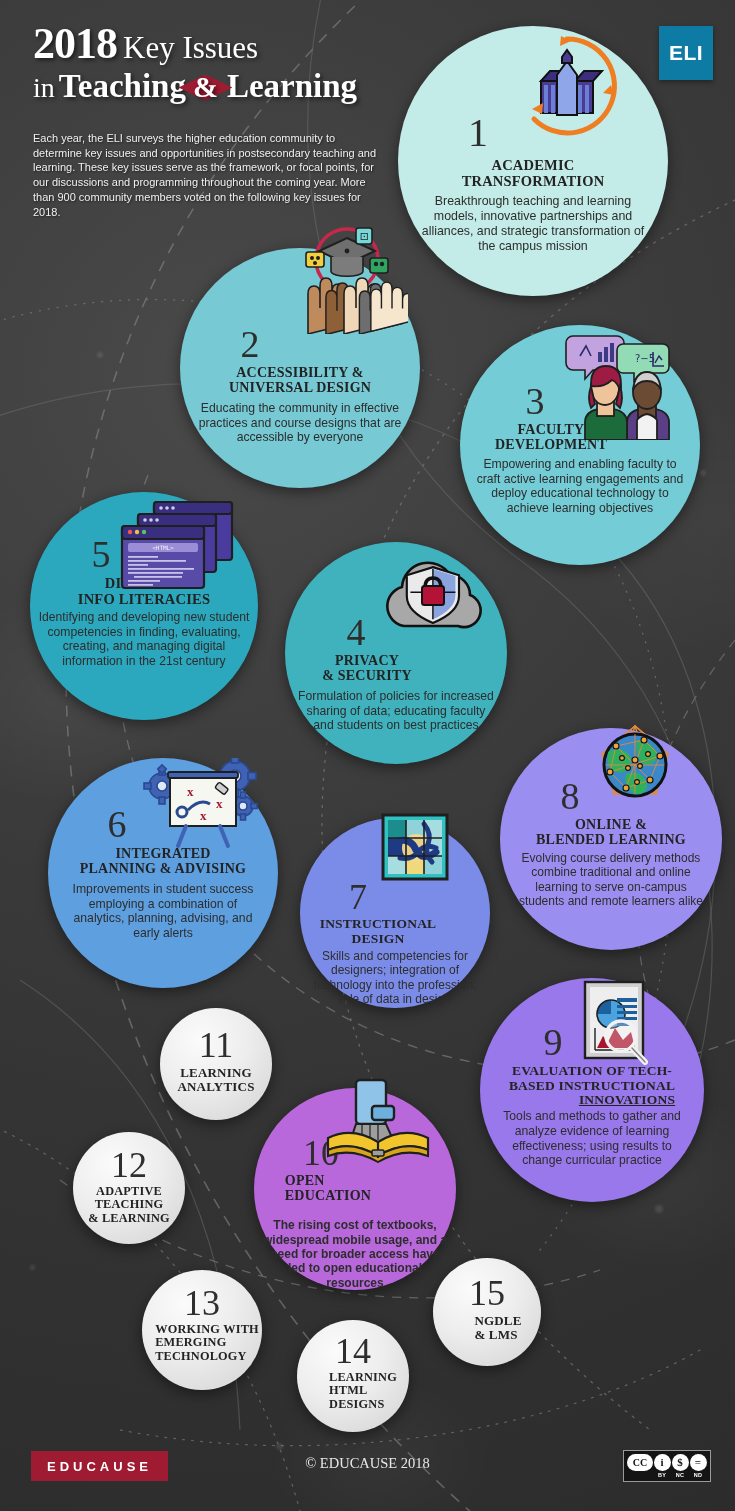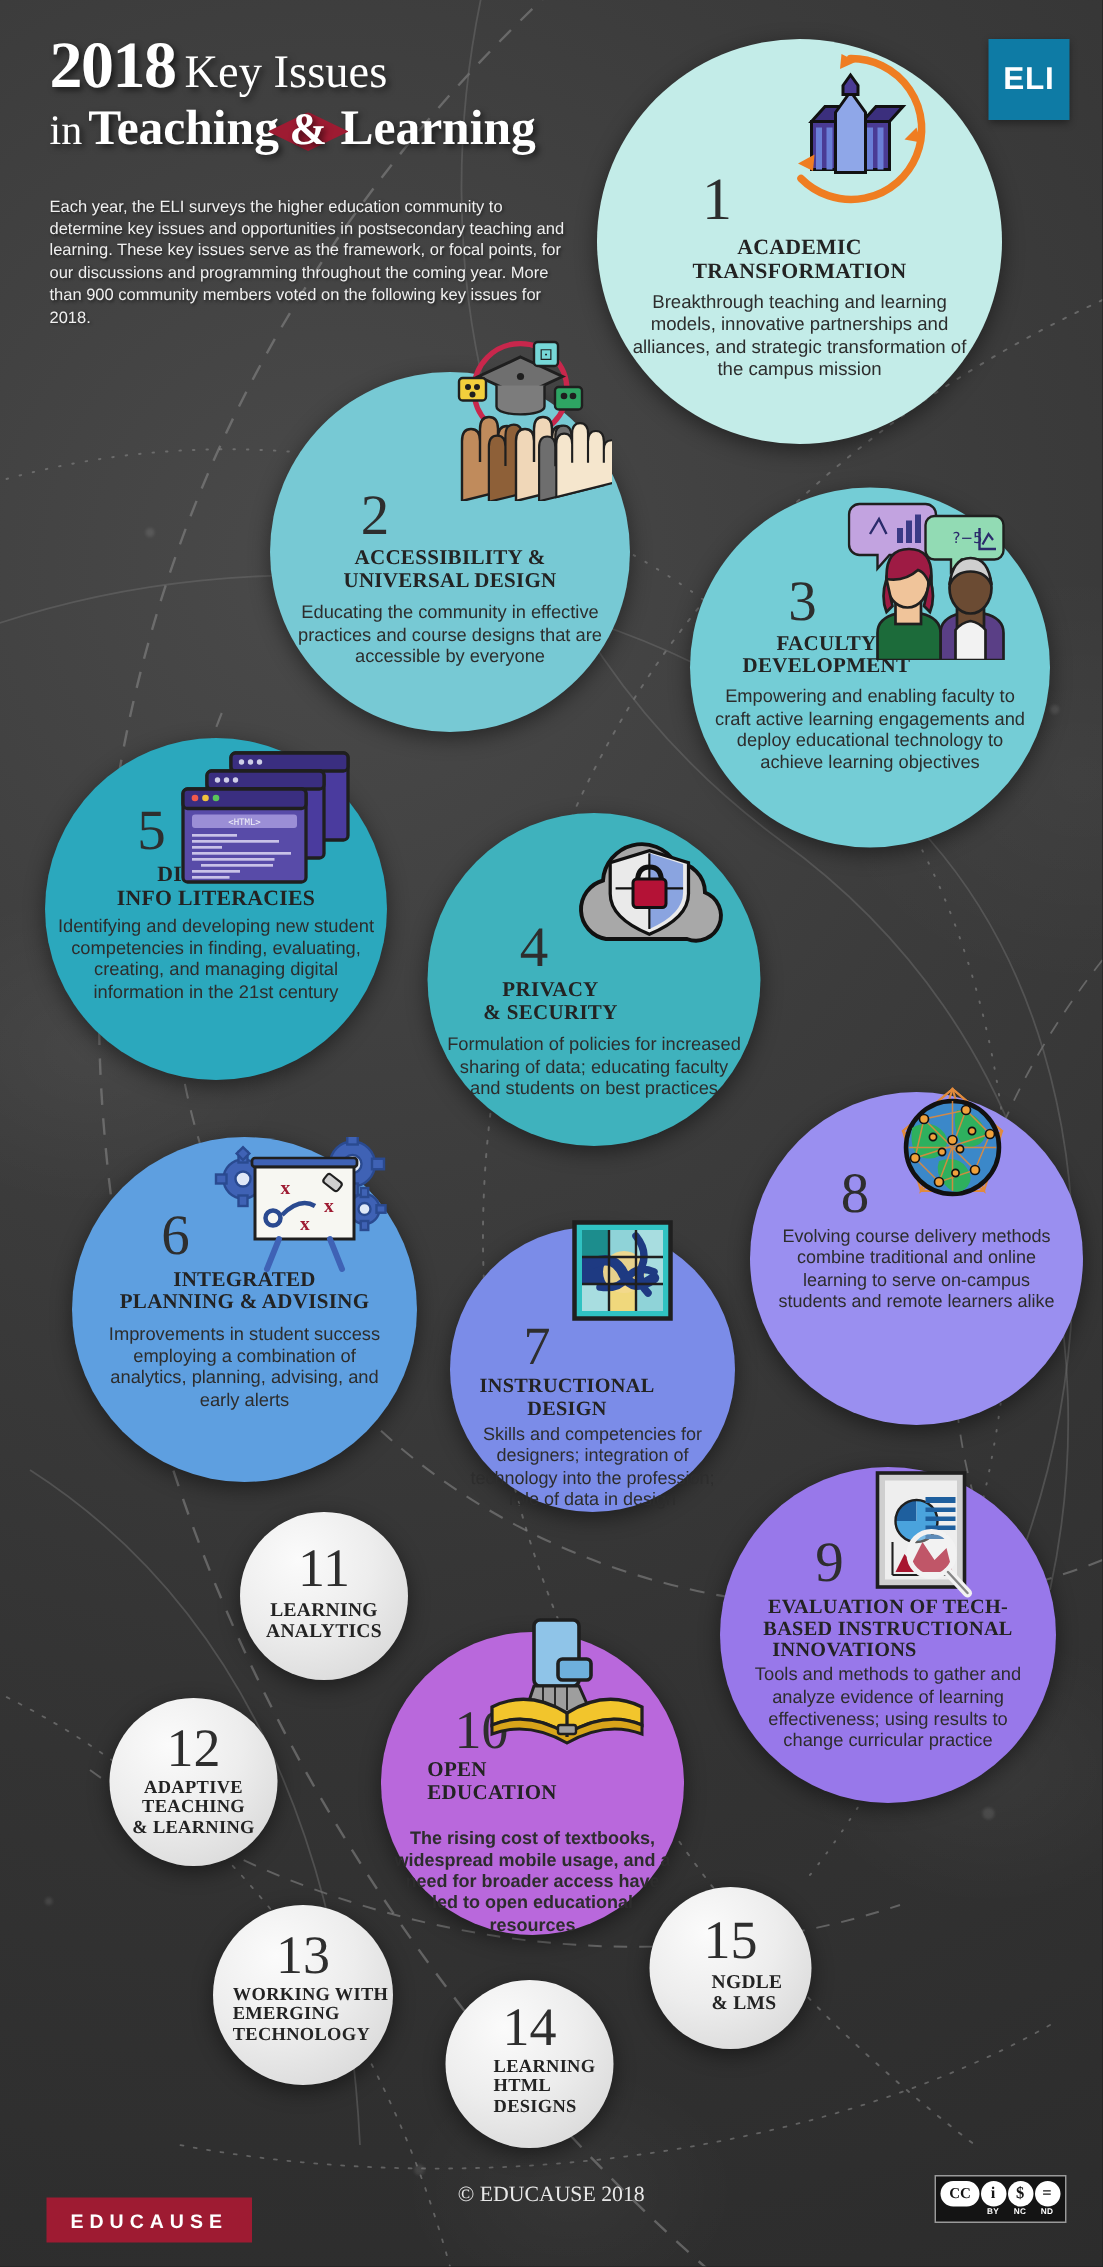--- a/index.html
+++ b/index.html
@@ -58,21 +58,21 @@
   .bubble .desc{color:#2d2d2d;line-height:1.2;}
   .icon-holder{position:absolute;pointer-events:none;}
 
   
   .gray{background:radial-gradient(circle at 35% 28%, #fbfbfb 0%, #ededed 45%, #d2d2d2 100%);}
   .gray .ttl{font-size:13px;}
   .gray .num{font-size:36px;}
 
   
   .footer{position:absolute;left:0;bottom:0;width:735px;height:82px;z-index:30;}
-  .educause-logo{position:absolute;left:31px;top:36px;width:137px;height:30px;background:#9e1b32;
+  .educause-logo{position:absolute;left:31px;top:22px;width:137px;height:30px;background:#9e1b32;
      display:flex;align-items:center;justify-content:center;}
   .educause-logo span{color:#fff;font-weight:700;font-size:13px;letter-spacing:4px;}
   .copyright{position:absolute;left:0;top:26px;width:735px;text-align:center;
      font-family:"Liberation Serif",serif;color:#e8e8e8;font-size:14.5px;}
   .cc{position:absolute;right:24px;top:21px;width:88px;height:32px;background:#141414;
      border:1px solid #9a9a9a;display:flex;align-items:center;padding:2px 3px;}
   .cc-ic{flex:1;display:flex;flex-direction:column;align-items:center;justify-content:center;}
   .cc-circ{width:17px;height:17px;border-radius:50%;background:#fff;color:#141414;
      display:flex;align-items:center;justify-content:center;font-size:11px;font-weight:700;
      font-family:"Liberation Serif",serif;line-height:1;}
@@ -344,20 +344,24 @@
     <path d="M16,30 q14,-6 20,8 q6,12 20,2" fill="none" stroke="#1e3a82" stroke-width="7" stroke-linecap="round"></path>
     <path d="M20,46 q12,2 18,-6 q7,-9 18,-4" fill="none" stroke="#1e3a82" stroke-width="5" stroke-linecap="round"></path>
     <path d="M44,12 q8,10 4,20 q-4,10 4,18" fill="none" stroke="#1e3a82" stroke-width="5" stroke-linecap="round"></path>
     <g stroke="#1f1f1f" stroke-width="1.6" fill="none">
       <path d="M26,8 L26,62 M44,8 L44,62 M8,26 L62,26 M8,44 L62,44"></path>
     </g>
   </svg>
 
   <div class="bubble" style="left:500px;top:728px;width:222px;height:222px;background:#9a8ff0;padding-top:50px;">
     <div class="num" style="font-size:38px;margin-right:82px;">8</div>
+    <div class="ttl" style="font-size:14px;margin-top:4px;">
+      <div>ONLINE &amp;</div>
+      <div>BLENDED LEARNING</div>
+    </div>
     <div class="desc" style="font-size:12px;margin-top:3px;width:198px;">Evolving course delivery methods combine traditional and online learning to serve on-campus students and remote learners alike</div>
   </div>
   <svg class="icon-holder" style="left:592px;top:722px;width:86px;height:86px;" viewBox="0 0 86 86">
     <g stroke="#e08a3c" stroke-width="1.4" fill="none">
       <path d="M43,4 L10,32 L22,72 L64,72 L76,32 Z"></path>
       <path d="M43,4 L76,32 L22,72 Z"></path>
         <path d="M43,4 L10,32 L64,72 Z"></path>
     </g>
     <circle cx="43" cy="43" r="31" fill="#3b88c9" stroke="#111" stroke-width="3"></circle>
     <path d="M16,30 q10,-6 18,0 q8,6 4,14 q-4,8 -14,6 q-10,-2 -8,-20 z" fill="#2eb05e"></path>
@@ -381,21 +385,21 @@
         <circle cx="30" cy="36" r="2.4"></circle>
         <circle cx="45" cy="60" r="2.4"></circle>
     </g>
   </svg>
 
   <div class="bubble" style="left:480px;top:978px;width:224px;height:224px;background:#9878ea;padding-top:46px;">
     <div class="num" style="font-size:38px;margin-right:78px;">9</div>
     <div class="ttl" style="font-size:13.5px;margin-top:4px;">
       <div>EVALUATION OF TECH-</div>
       <div>BASED INSTRUCTIONAL</div>
-      <div style="text-align:left;padding-left:6px;">INNOVATIONS</div>
+      <div style="text-align:right;padding-left:6px;text-decoration:underline;">INNOVATIONS</div>
     </div>
     <div class="desc" style="font-size:12.2px;margin-top:2px;width:196px;">Tools and methods to gather and analyze evidence of learning effectiveness; using results to change curricular practice</div>
   </div>
   <svg class="icon-holder" style="left:577px;top:978px;width:78px;height:92px;" viewBox="0 0 78 92">
     <rect x="8" y="4" width="58" height="76" fill="#cfcfcf" stroke="#1f1f1f" stroke-width="2.4"></rect>
     <rect x="13" y="9" width="48" height="66" fill="#eeeeee"></rect>
     <path d="M20,36 a14,14 0 0,1 14,-14 l0,14 z" fill="#1e5f9e"></path>
     <path d="M34,22 a14,14 0 1,1 -14,14 l14,0 z" fill="#4aa3dd"></path>
     <circle cx="34" cy="36" r="14" fill="none" stroke="#1f1f1f" stroke-width="1.6"></circle>
     <g fill="#1e5f9e">

